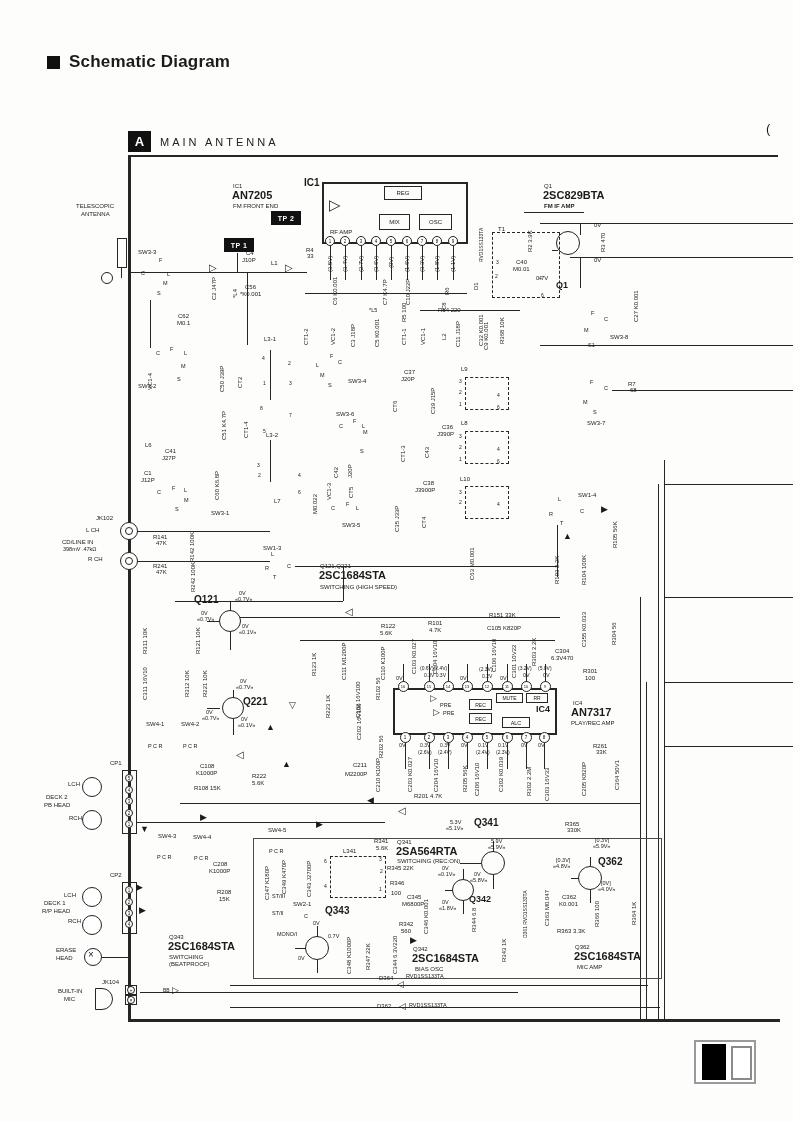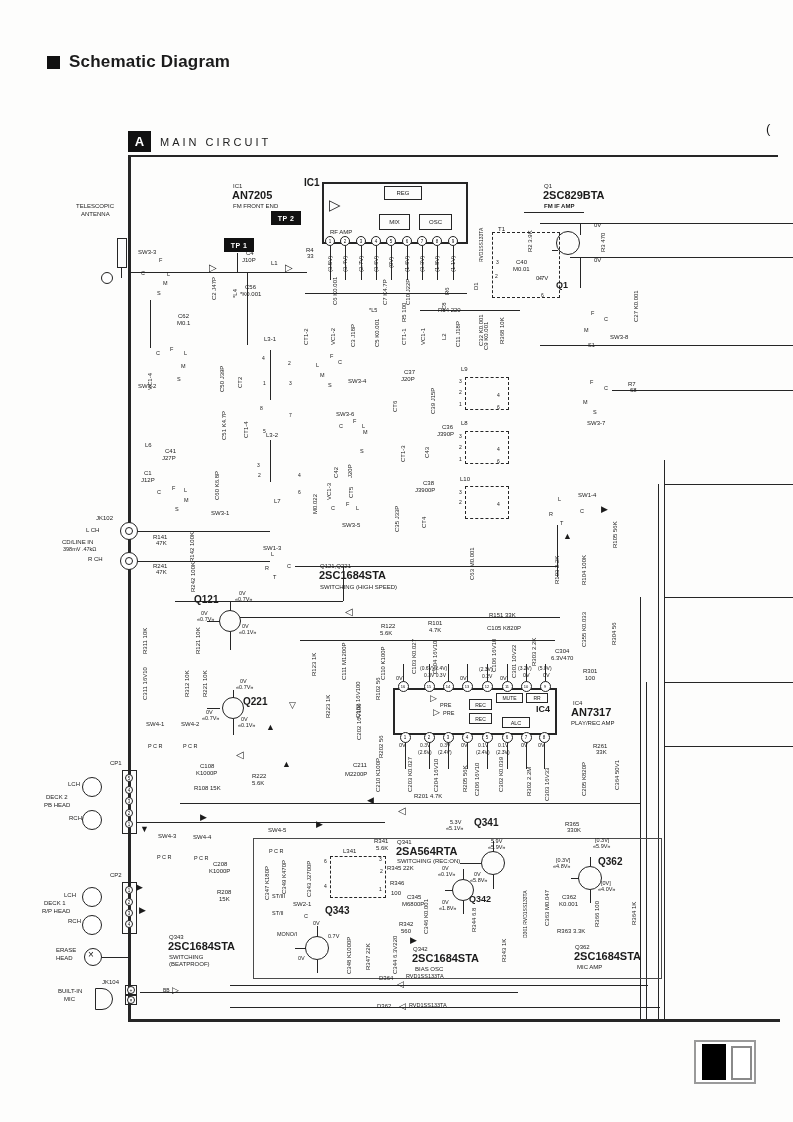--- a/index.html
+++ b/index.html
@@ -34,21 +34,21 @@
 </head>
 <body>
 
 <div id="page">
   <div class="title-row">
     <span class="bullet"></span>
     <span class="title-text">Schematic Diagram</span>
   </div>
   <div class="sec">
     <span class="a-badge">A</span>
-    <span class="sec-title">MAIN CIRCUIT</span>
+    <span class="sec-title">MAIN ANTENNA</span>
   </div>
   <div id="layers">
       <div class="wire" style="left: 128px; top: 155px; width: 3px; height: 866px;"></div>
       <div class="wire" style="left: 128px; top: 155px; width: 650px; height: 2px;"></div>
       <div class="wire" style="left: 128px; top: 1019px; width: 652px; height: 3px;"></div>
       <div class="wire" style="left: 540px; top: 223px; width: 253px; height: 1px;"></div>
       <div class="wire" style="left: 570px; top: 257px; width: 223px; height: 1px;"></div>
       <div class="wire" style="left: 540px; top: 345px; width: 253px; height: 1px;"></div>
       <div class="wire" style="left: 612px; top: 390px; width: 181px; height: 1px;"></div>
       <div class="wire" style="left: 664px; top: 484px; width: 129px; height: 1px;"></div>

